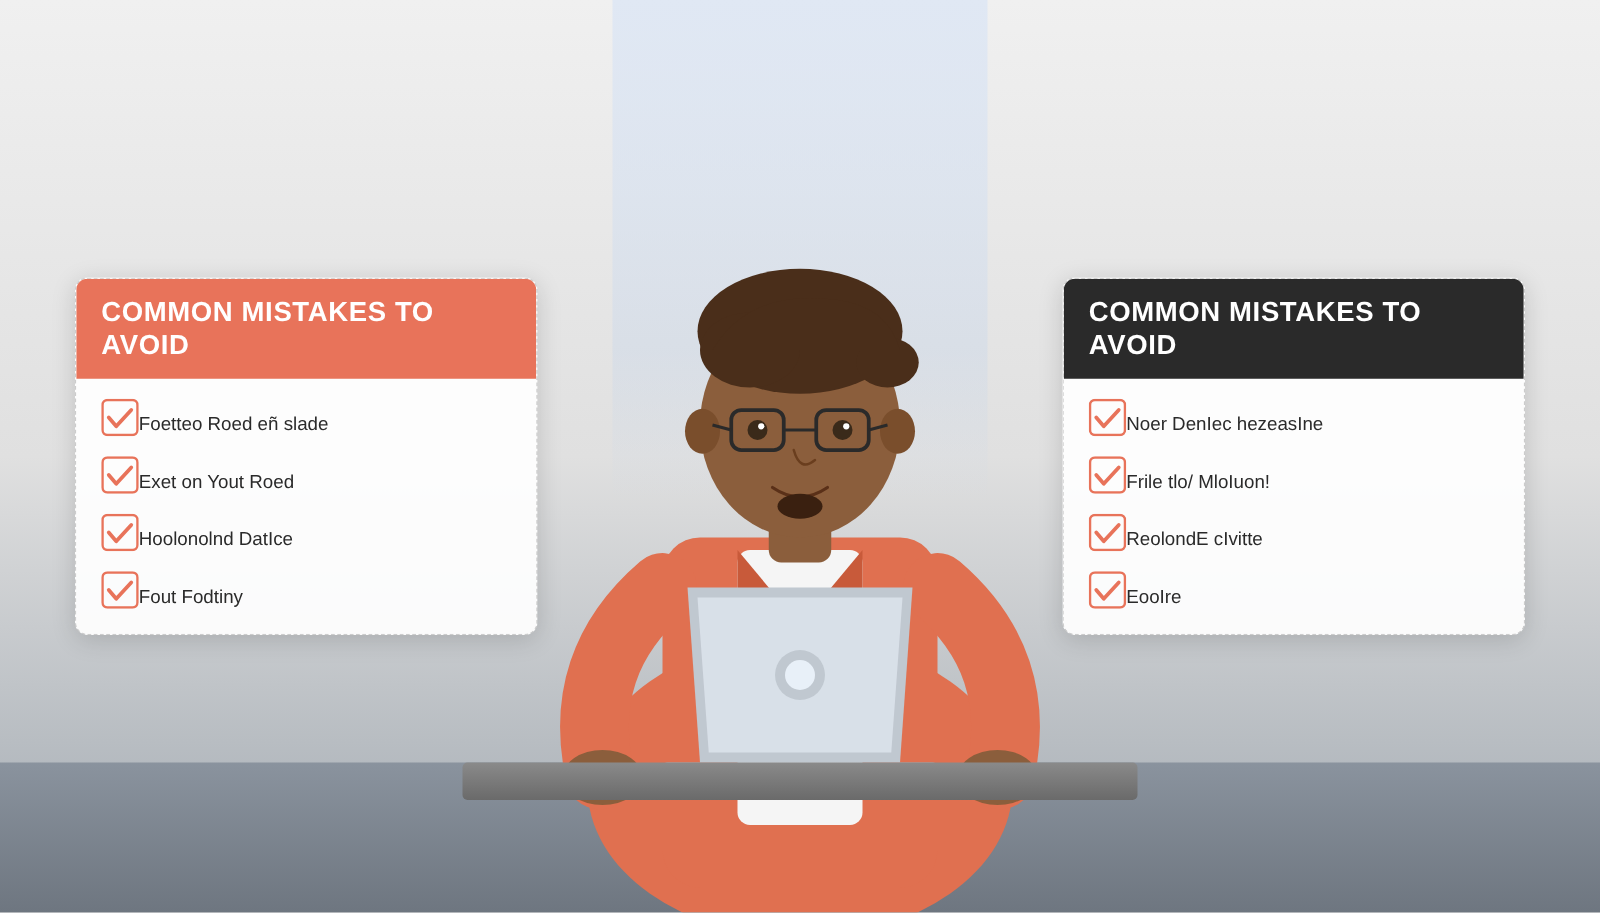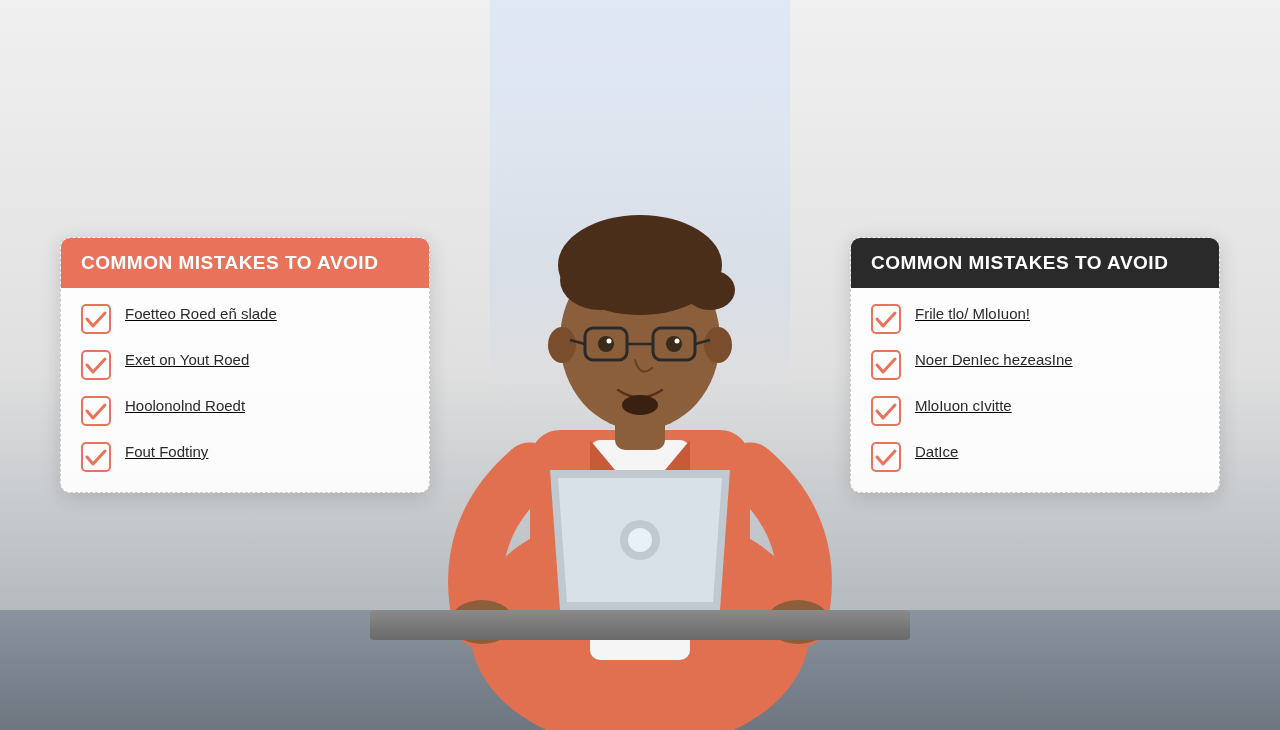--- a/index.html
+++ b/index.html
@@ -72,36 +72,34 @@
     .card-header.orange {
       background-color: #e8735a;
     }
 
     .card-header.dark {
       background-color: #2a2a2a;
     }
 
     .card-header-title {
       color: #ffffff;
-      font-size: 19px;
+      font-size: 22px;
       font-weight: 700;
       letter-spacing: 0.5px;
       text-transform: uppercase;
     }
 
     .card-body {
       padding: 16px 20px;
     }
 
     .checklist-item {
       display: flex;
-      align-items: flex-start;
+      align-items: flex-end;
       margin-bottom: 16px;
-      gap: 14px;
-      text-decoration: underline;
     }
 
     .checklist-item:last-child {
       margin-bottom: 4px;
     }
 
     .check-icon {
       width: 30px;
       height: 30px;
       flex-shrink: 0;
@@ -189,21 +187,21 @@
       </div>
       <span class="item-text">Exet on Yout Roed</span>
     </div>
         <div class="checklist-item">
       <div class="check-icon">
         <svg viewBox="0 0 30 30" xmlns="http://www.w3.org/2000/svg">
           <rect x="1" y="1" width="28" height="28" rx="4" fill="none" stroke="#e8735a" stroke-width="2"></rect>
           <polyline points="6,15 12,22 24,9" fill="none" stroke="#e8735a" stroke-width="3" stroke-linecap="round" stroke-linejoin="round"></polyline>
         </svg>
       </div>
-      <span class="item-text">Hoolonolnd Roedt</span>
+      <span class="item-text">Hoolonolnd DatIce</span>
     </div>
         <div class="checklist-item">
       <div class="check-icon">
         <svg viewBox="0 0 30 30" xmlns="http://www.w3.org/2000/svg">
           <rect x="1" y="1" width="28" height="28" rx="4" fill="none" stroke="#e8735a" stroke-width="2"></rect>
           <polyline points="6,15 12,22 24,9" fill="none" stroke="#e8735a" stroke-width="3" stroke-linecap="round" stroke-linejoin="round"></polyline>
         </svg>
       </div>
       <span class="item-text">Fout Fodtiny</span>
     </div>
@@ -216,48 +214,48 @@
     </div>
     <div class="card-body">
 
     <div class="checklist-item">
       <div class="check-icon">
         <svg viewBox="0 0 30 30" xmlns="http://www.w3.org/2000/svg">
           <rect x="1" y="1" width="28" height="28" rx="4" fill="none" stroke="#e8735a" stroke-width="2"></rect>
           <polyline points="6,15 12,22 24,9" fill="none" stroke="#e8735a" stroke-width="3" stroke-linecap="round" stroke-linejoin="round"></polyline>
         </svg>
       </div>
+      <span class="item-text">Noer DenIec hezeasIne</span>
+    </div>
+        <div class="checklist-item">
+      <div class="check-icon">
+        <svg viewBox="0 0 30 30" xmlns="http://www.w3.org/2000/svg">
+          <rect x="1" y="1" width="28" height="28" rx="4" fill="none" stroke="#e8735a" stroke-width="2"></rect>
+          <polyline points="6,15 12,22 24,9" fill="none" stroke="#e8735a" stroke-width="3" stroke-linecap="round" stroke-linejoin="round"></polyline>
+        </svg>
+      </div>
       <span class="item-text">Frile tlo/ MloIuon!</span>
     </div>
         <div class="checklist-item">
       <div class="check-icon">
         <svg viewBox="0 0 30 30" xmlns="http://www.w3.org/2000/svg">
           <rect x="1" y="1" width="28" height="28" rx="4" fill="none" stroke="#e8735a" stroke-width="2"></rect>
           <polyline points="6,15 12,22 24,9" fill="none" stroke="#e8735a" stroke-width="3" stroke-linecap="round" stroke-linejoin="round"></polyline>
         </svg>
       </div>
-      <span class="item-text">Noer DenIec hezeasIne</span>
-    </div>
-        <div class="checklist-item">
-      <div class="check-icon">
-        <svg viewBox="0 0 30 30" xmlns="http://www.w3.org/2000/svg">
-          <rect x="1" y="1" width="28" height="28" rx="4" fill="none" stroke="#e8735a" stroke-width="2"></rect>
-          <polyline points="6,15 12,22 24,9" fill="none" stroke="#e8735a" stroke-width="3" stroke-linecap="round" stroke-linejoin="round"></polyline>
-        </svg>
-      </div>
-      <span class="item-text">MloIuon cIvitte</span>
-    </div>
-        <div class="checklist-item">
-      <div class="check-icon">
-        <svg viewBox="0 0 30 30" xmlns="http://www.w3.org/2000/svg">
-          <rect x="1" y="1" width="28" height="28" rx="4" fill="none" stroke="#e8735a" stroke-width="2"></rect>
-          <polyline points="6,15 12,22 24,9" fill="none" stroke="#e8735a" stroke-width="3" stroke-linecap="round" stroke-linejoin="round"></polyline>
-        </svg>
-      </div>
-      <span class="item-text">DatIce</span>
+      <span class="item-text">ReolondE cIvitte</span>
+    </div>
+        <div class="checklist-item">
+      <div class="check-icon">
+        <svg viewBox="0 0 30 30" xmlns="http://www.w3.org/2000/svg">
+          <rect x="1" y="1" width="28" height="28" rx="4" fill="none" stroke="#e8735a" stroke-width="2"></rect>
+          <polyline points="6,15 12,22 24,9" fill="none" stroke="#e8735a" stroke-width="3" stroke-linecap="round" stroke-linejoin="round"></polyline>
+        </svg>
+      </div>
+      <span class="item-text">EooIre</span>
     </div>
       </div>
   </div>
 
 </div>
 
 <div class="desk"></div>
 
 <div class="character-container">
   <svg class="character-svg" viewBox="0 0 480 680" xmlns="http://www.w3.org/2000/svg">

